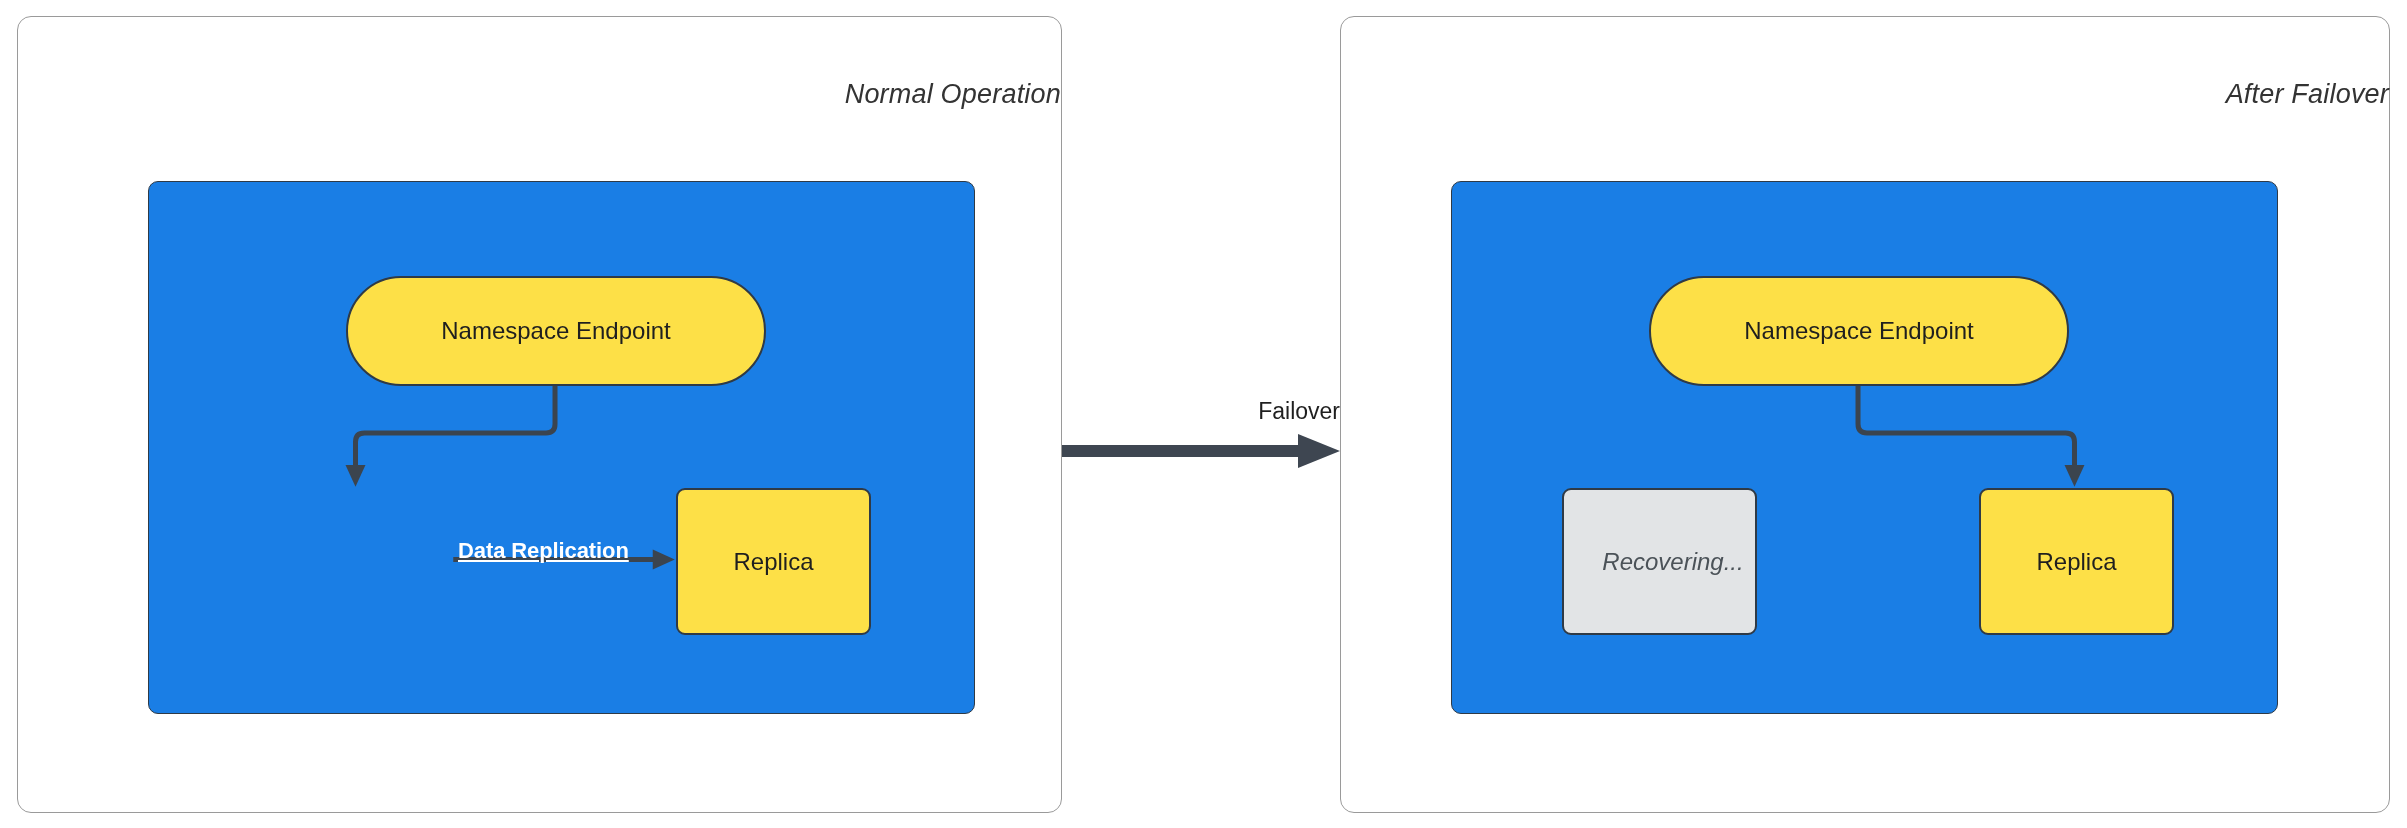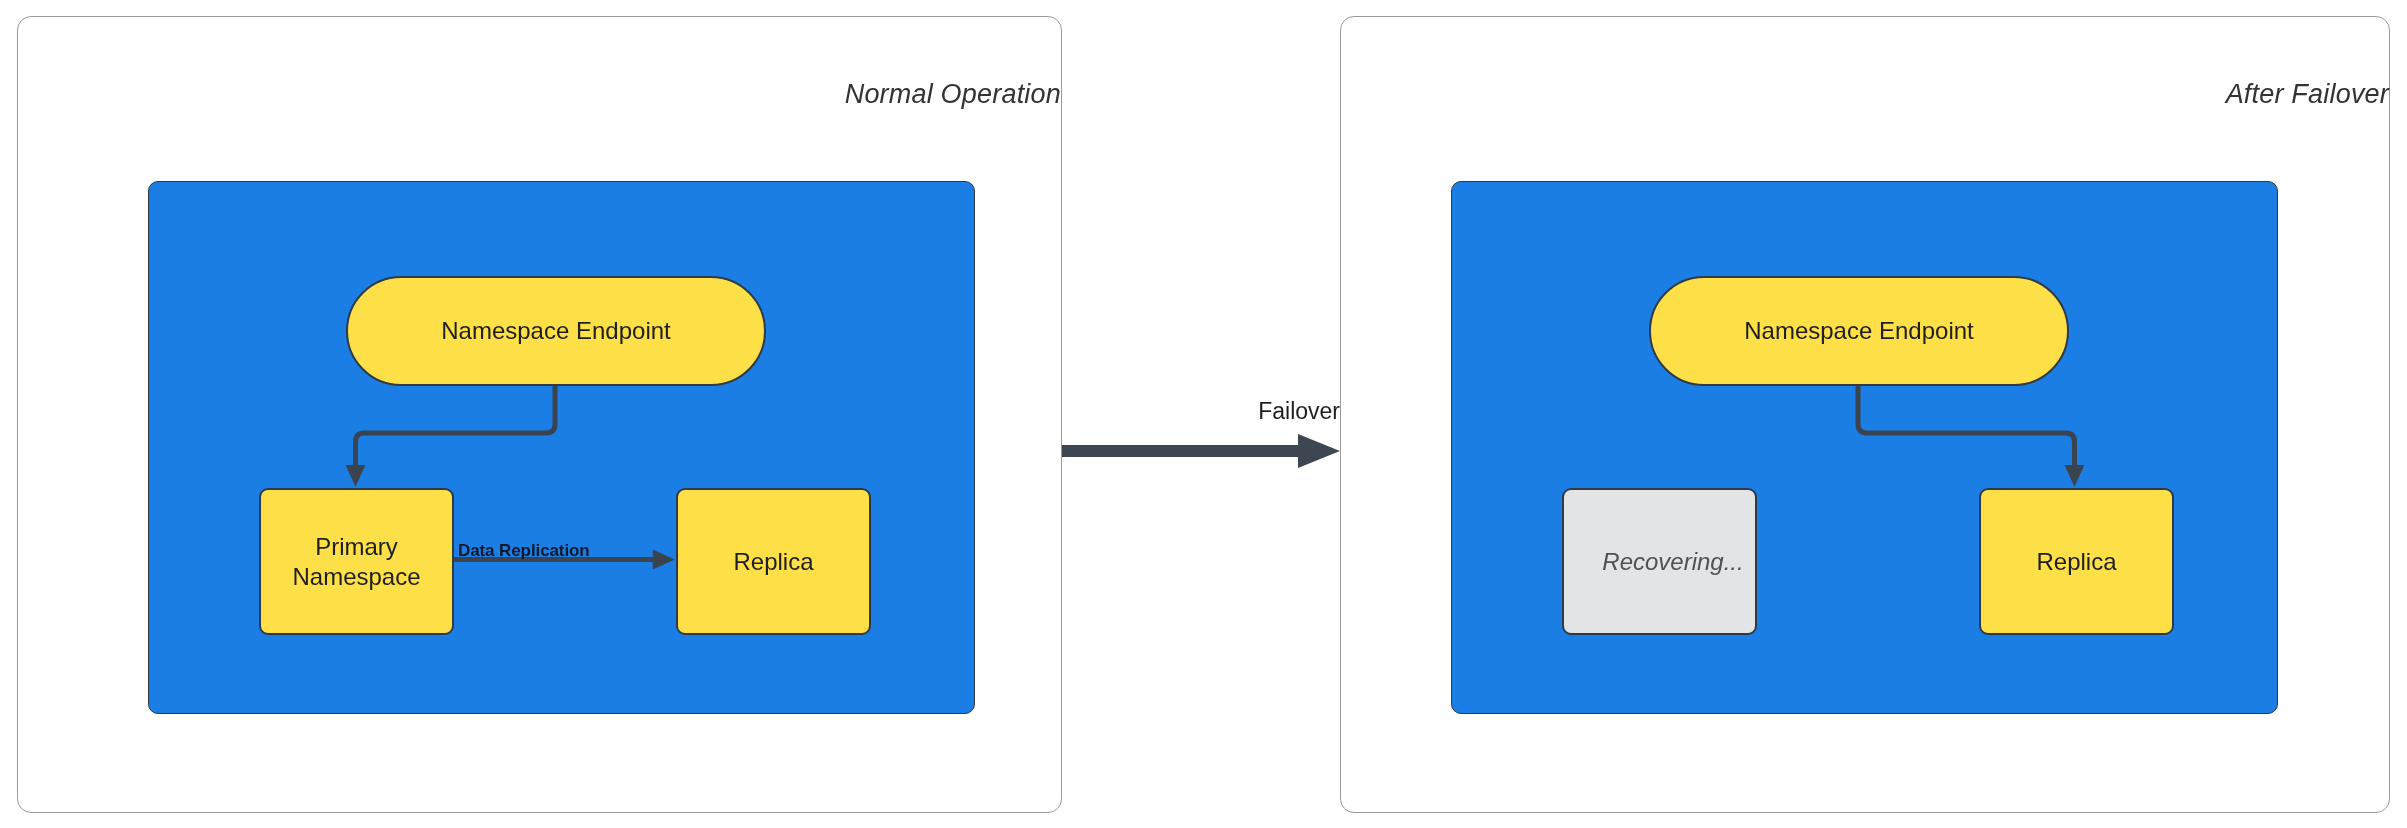--- a/index.html
+++ b/index.html
@@ -97,25 +97,26 @@
     stroke: #3b444e;
     stroke-width: 5;
     stroke-linecap: butt;
     stroke-linejoin: round;
   }
   .conn .arrowhead { fill: #3b444e; stroke: none; }
 
   
   .edge-label {
     position: absolute;
-    font-size: 17px;
+    font-size: 22px;
     font-weight: bold;
-    color: #0f172a;
+    color: #ffffff;
     white-space: nowrap;
     letter-spacing: -0.1px;
+    text-decoration: underline;
   }
   #label-data-replication {
     left: 309px;
     top: 369px;
     transform: translateY(-50%);
   }
 
   
   #failover-group {
     position: absolute;
@@ -158,26 +159,20 @@
         <polygon class="arrowhead" points="207,306 197,284 217,284"></polygon>
       </svg>
 
       <svg class="conn" id="conn-left-repl" viewBox="0 0 827 533" preserveAspectRatio="none">
         <line x1="305" y1="379" x2="513" y2="379"></line>
         <polygon class="arrowhead" points="527,379 505,369 505,389"></polygon>
       </svg>
 
       <div class="node pill" id="node-endpoint-l">Namespace Endpoint</div>
 
-      <div class="node rect" id="node-primary-l">
-        <div>
-          <div>Primary</div>
-          <div>Namespace</div>
-        </div>
-      </div>
 
       <div class="node rect" id="node-replica-l">Replica</div>
 
       <div class="edge-label" id="label-data-replication">Data Replication</div>
     </div>
   </div>
 
   <div id="failover-group">
     <div id="failover-label">Failover</div>
     <svg id="failover-arrow" viewBox="0 0 278 34" preserveAspectRatio="none">

